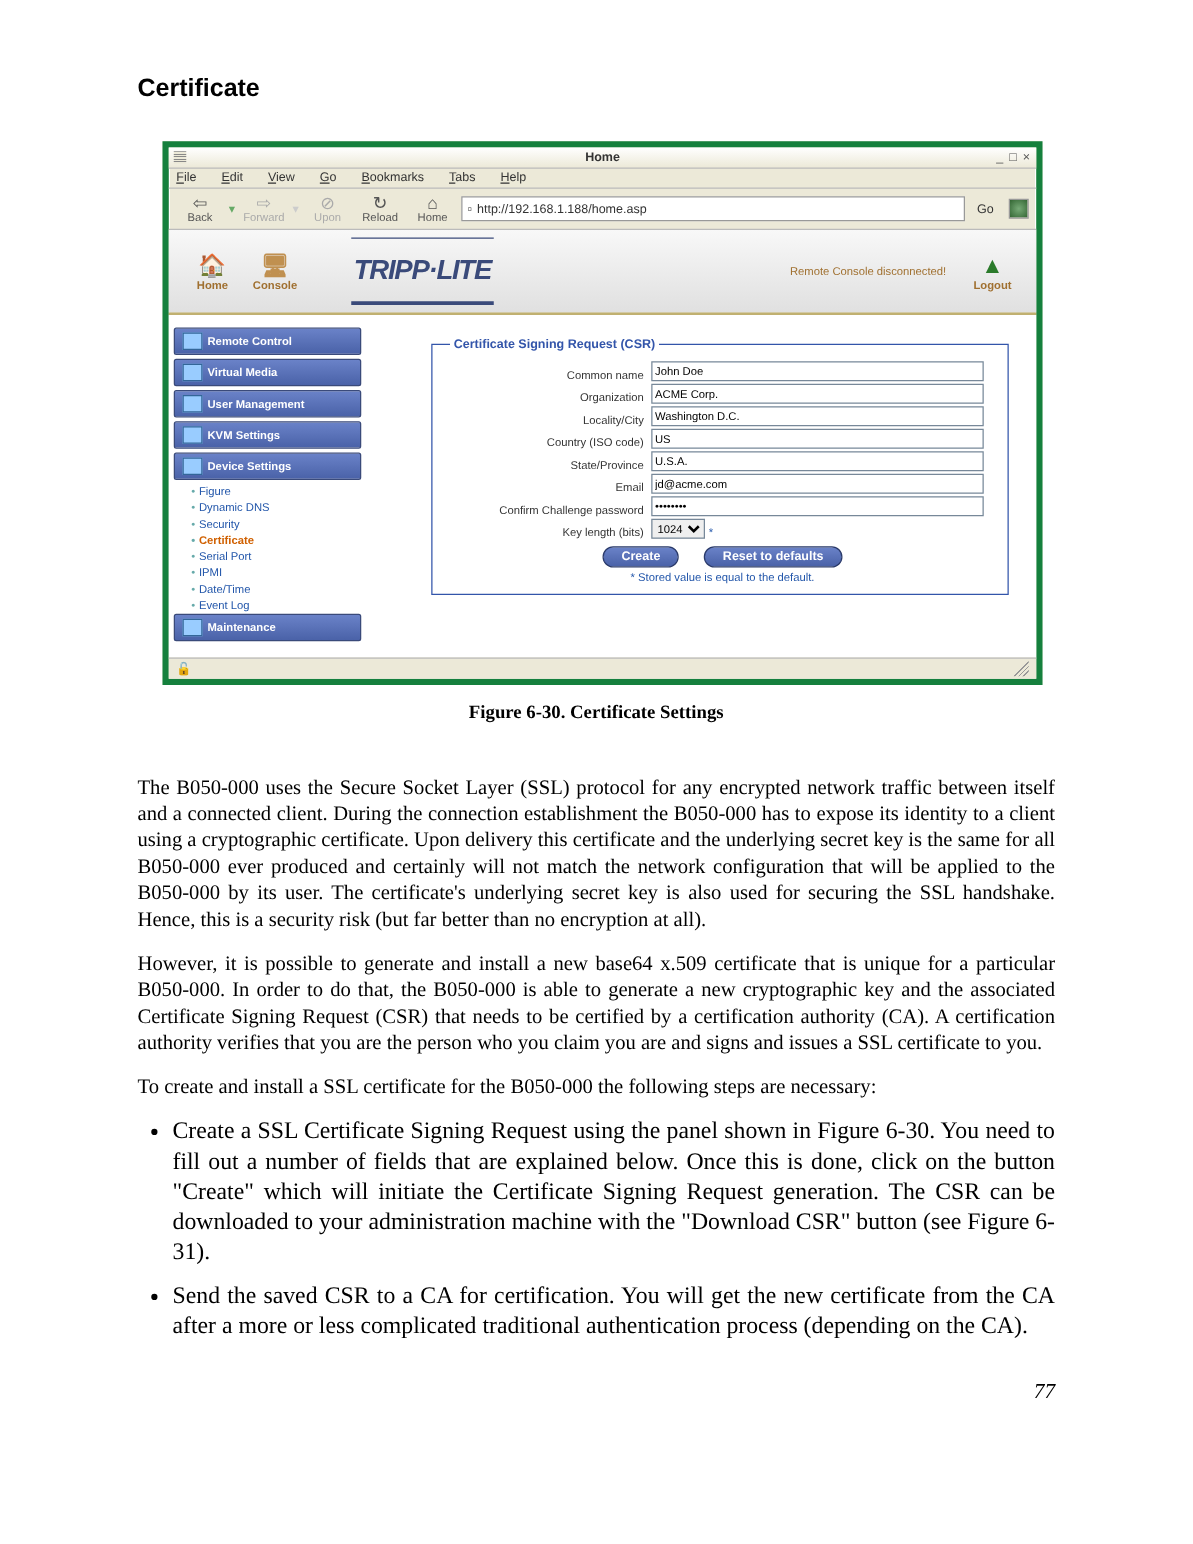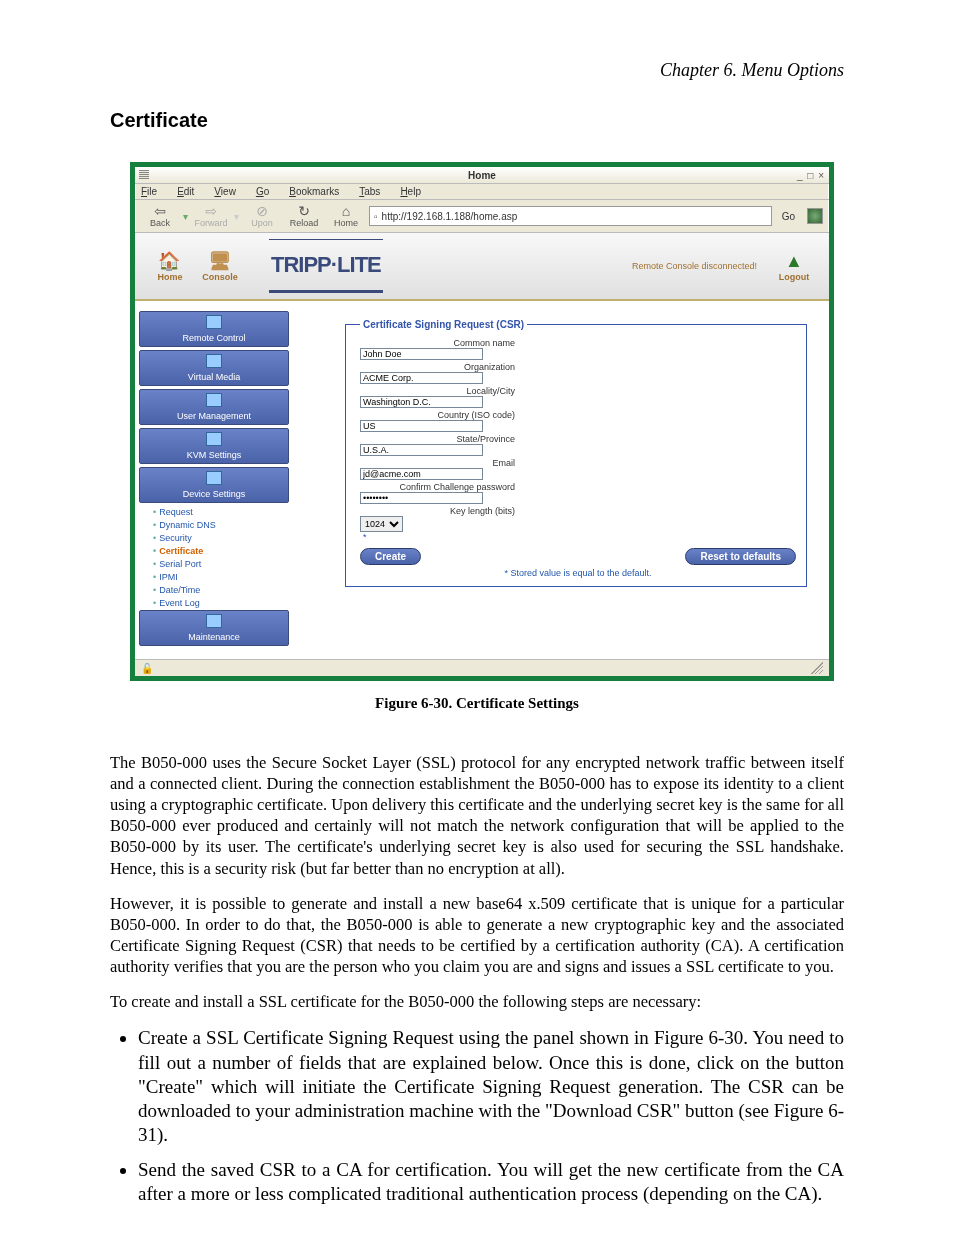--- a/index.html
+++ b/index.html
@@ -128,24 +128,25 @@
     align-items: center;
     font-size: 9px;
     font-weight: bold;
     color: #a07030;
     width: 50px;
   }
   .hdr-ico { font-size: 18px; color: #c09050; }
   .brand {
     font-family: Arial, sans-serif;
     font-weight: 900;
+    font-style: italic;
     font-size: 22px;
     color: #3a4a7a;
     letter-spacing: -1px;
-    margin-left: 24px;
+    margin-left: 36px;
     border-bottom: 3px solid #3a4a7a;
     border-top: 1px solid #3a4a7a;
     padding: 12px 2px;
   }
   .hdr-status {
     margin-left: auto;
     font-size: 9px;
     color: #a07030;
   }
   .content-row {
@@ -153,30 +154,29 @@
     background: #fff;
   }
   .sidebar {
     width: 150px;
     padding: 10px 4px;
     font-size: 10px;
   }
   .side-item {
     background: linear-gradient(#6a82c8,#4a62a8);
     color: #fff;
-    font-weight: normal;
+    font-weight: bold;
     border: 1px solid #3a4a7a;
     border-radius: 2px;
     padding: 3px 6px;
     margin-bottom: 3px;
     display: flex;
     align-items: center;
     gap: 4px;
     font-size: 9px;
-    flex-direction: column;
   }
   .side-item .mini-ico {
     width: 14px; height: 12px; background: #9cf; border: 1px solid #369;
     display: inline-block;
   }
   .side-sub {
     padding-left: 14px;
     color: #2256aa;
     font-size: 9px;
     line-height: 13px;
@@ -196,24 +196,23 @@
     padding: 6px 10px 8px 14px;
   }
   fieldset.csr legend {
     color: #3355aa;
     font-weight: bold;
     font-size: 10px;
     padding: 0 3px;
   }
   .form-row {
     display: flex;
-    align-items: flex-start;
+    align-items: flex-end;
     margin: 2px 0;
     font-size: 9px;
-    flex-direction: column;
   }
   .form-row label {
     width: 155px;
     text-align: right;
     padding-right: 6px;
     color: #333;
   }
   .form-row input[type=text], .form-row input[type=password] {
     flex: 1;
     height: 14px;
@@ -223,21 +222,21 @@
     background: #fff;
   }
   .form-row select {
     height: 16px;
     font-size: 9px;
     border: 1px solid #789;
   }
   .form-row .star { color: #2256aa; margin-left: 3px; width:6px;}
   .btn-row {
     display: flex;
-    justify-content: space-between;
+    justify-content: center;
     gap: 20px;
     margin-top: 6px;
   }
   .ov-btn {
     background: linear-gradient(#6a82c8,#4a62a8);
     color: #fff;
     border: 1px solid #2a3a6a;
     border-radius: 10px;
     padding: 2px 14px;
     font-size: 10px;
@@ -295,21 +294,20 @@
     font-style: italic;
     font-family: Georgia, serif;
     font-size: 17px;
     margin-top: 30px;
   }
 </style>
 </head>
 <body>
 
 <div class="page">
-  <div class="chapter-head">Chapter 6. Menu Options</div>
   <div class="section-title">Certificate</div>
 
   <div class="figure-wrap">
     <div class="browser-window">
 
       <div class="title-bar">
         <div class="title-bar-grab"></div>
         <div class="title-bar-title">Home</div>
         <div class="title-bar-controls">_ □ ×</div>
       </div>
@@ -388,21 +386,21 @@
             </div>
           <div class="side-item">
               <span class="mini-ico"></span>
               <span>KVM Settings</span>
             </div>
           <div class="side-item">
               <span class="mini-ico"></span>
               <span>Device Settings</span>
             </div>
           <div class="side-sub">
-            <div>Request</div>
+            <div>Figure</div>
             <div>Dynamic DNS</div>
             <div>Security</div>
             <div class="active">Certificate</div>
             <div>Serial Port</div>
             <div>IPMI</div>
             <div>Date/Time</div>
             <div>Event Log</div>
           </div>
           <div class="side-item">
               <span class="mini-ico"></span>

